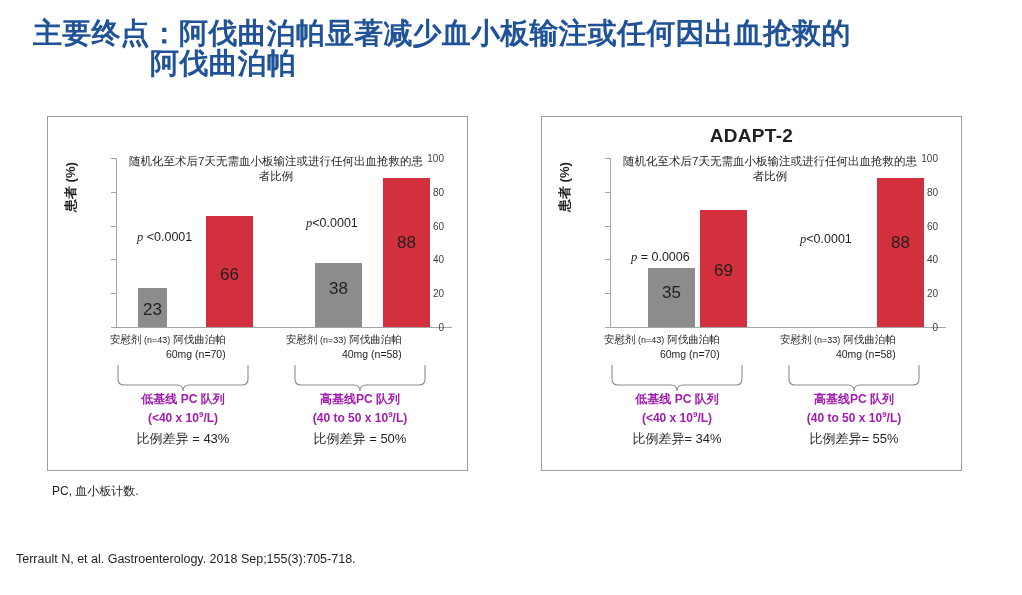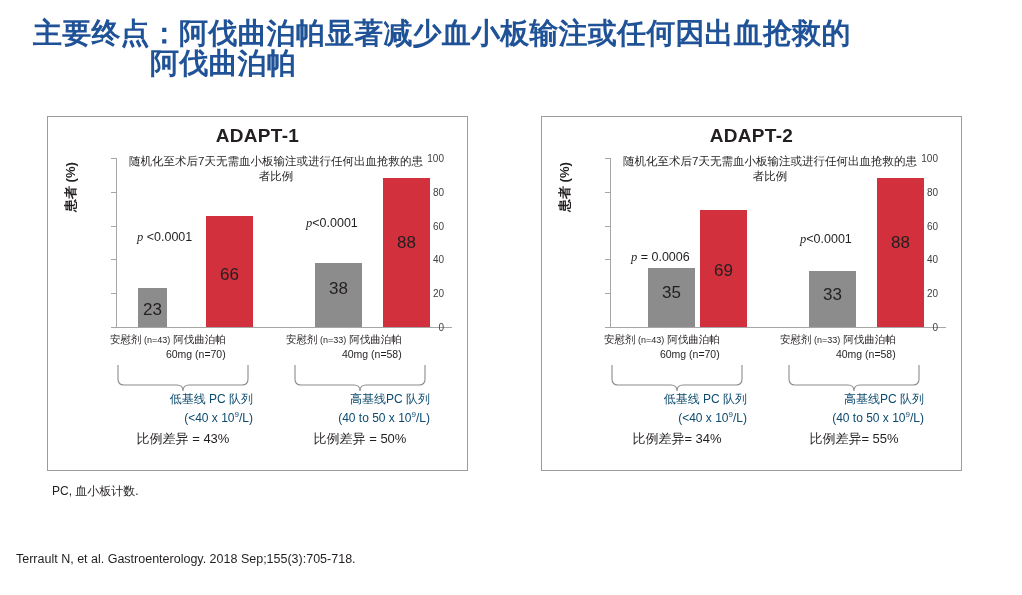--- a/index.html
+++ b/index.html
@@ -153,25 +153,25 @@
   }
   .xgroup .small { font-size: 9px; }
   .xgroup .ln2 { display: block; text-align: right; }
 
   
   .bracket { position: absolute; }
   .bracket svg { display: block; }
 
   .cohort {
     position: absolute;
-    text-align: right;
+    text-align: center;
     font-size: 12px;
-    font-weight: normal;
+    font-weight: bold;
     line-height: 15px;
-    color: #0c4a6e;
+    color: #a21caf;
     white-space: nowrap;
   }
   .cohort sup { font-size: 8px; vertical-align: super; }
   .diff {
     position: absolute;
     text-align: center;
     font-size: 13px;
     color: #231f20;
     white-space: nowrap;
   }
@@ -194,21 +194,20 @@
 </style>
 </head>
 <body>
 
 <div class="slide-title">
   <span>主要终点：阿伐曲泊帕显著减少血小板输注或任何因出血抢救的</span>
   <span class="line2">阿伐曲泊帕</span>
 </div>
 
 <div class="panel" id="panel-adapt1">
-  <div class="panel-title">ADAPT-1</div>
   <div class="panel-subtitle">随机化至术后7天无需血小板输注或进行任何出血抢救的患者比例</div>
 
   <div class="y-axis-title">患者 (%)</div>
 
   <div class="plot">
     <div class="axis-line y-axis"></div>
     <div class="axis-line x-axis"></div>
 
     <div class="tick" style="top:0px;"></div>
     <div class="tick" style="top:33.8px;"></div>
@@ -303,23 +302,20 @@
     <div class="tick-label" style="top:101.4px;">40</div>
     <div class="tick-label" style="top:135.2px;">20</div>
     <div class="tick-label" style="top:169px;">0</div>
 
     <div class="bar gray" style="left:22px; width:47px; height:59.2px;margin-left:16px;">
       <span class="bar-value" style="top:15px;">35</span>
     </div>
     <div class="bar red" style="left:90px; width:47px; height:116.6px;">
       <span class="bar-value" style="top:51px;">69</span>
     </div>
-    <div class="bar gray" style="left:199px; width:47px; height:55.8px;">
-      <span class="bar-value" style="top:14px;">33</span>
-    </div>
     <div class="bar red" style="left:267px; width:47px; height:148.7px;">
       <span class="bar-value" style="top:55px;">88</span>
     </div>
 
     <div class="pval" style="left:21px; top:64px;margin-top:28px;">
       <i>p</i><span> = 0.0006</span>
     </div>
     <div class="pval" style="left:190px; top:74px;">
       <i>p</i><span>&lt;0.0001</span>
     </div>

